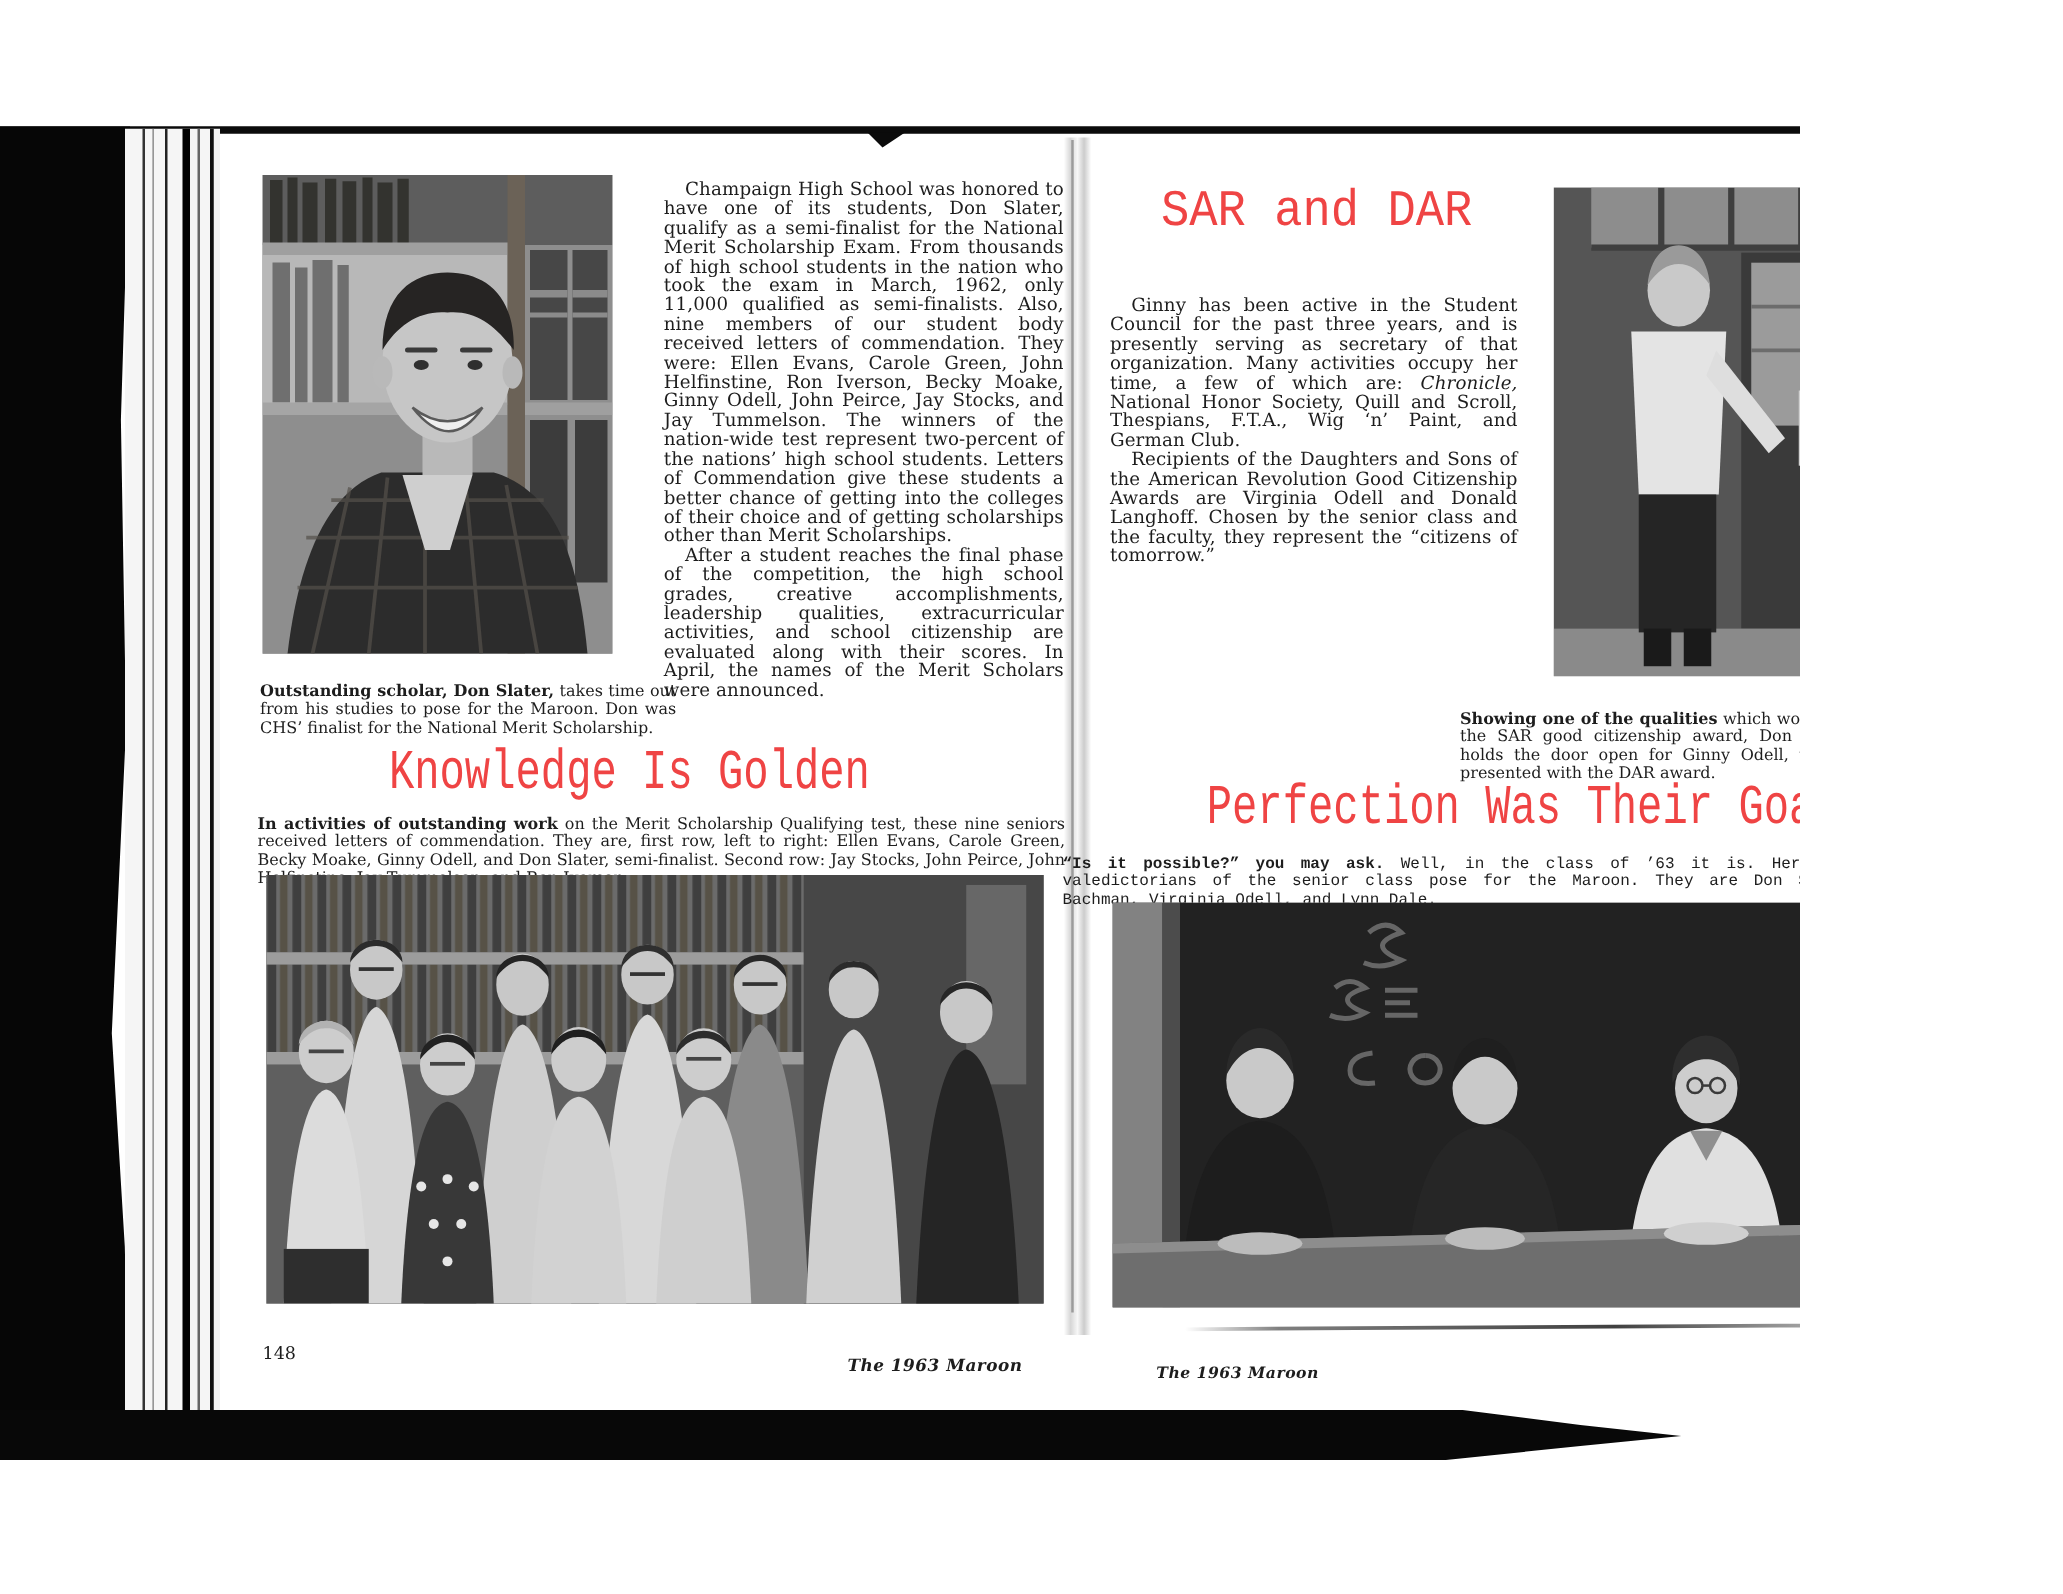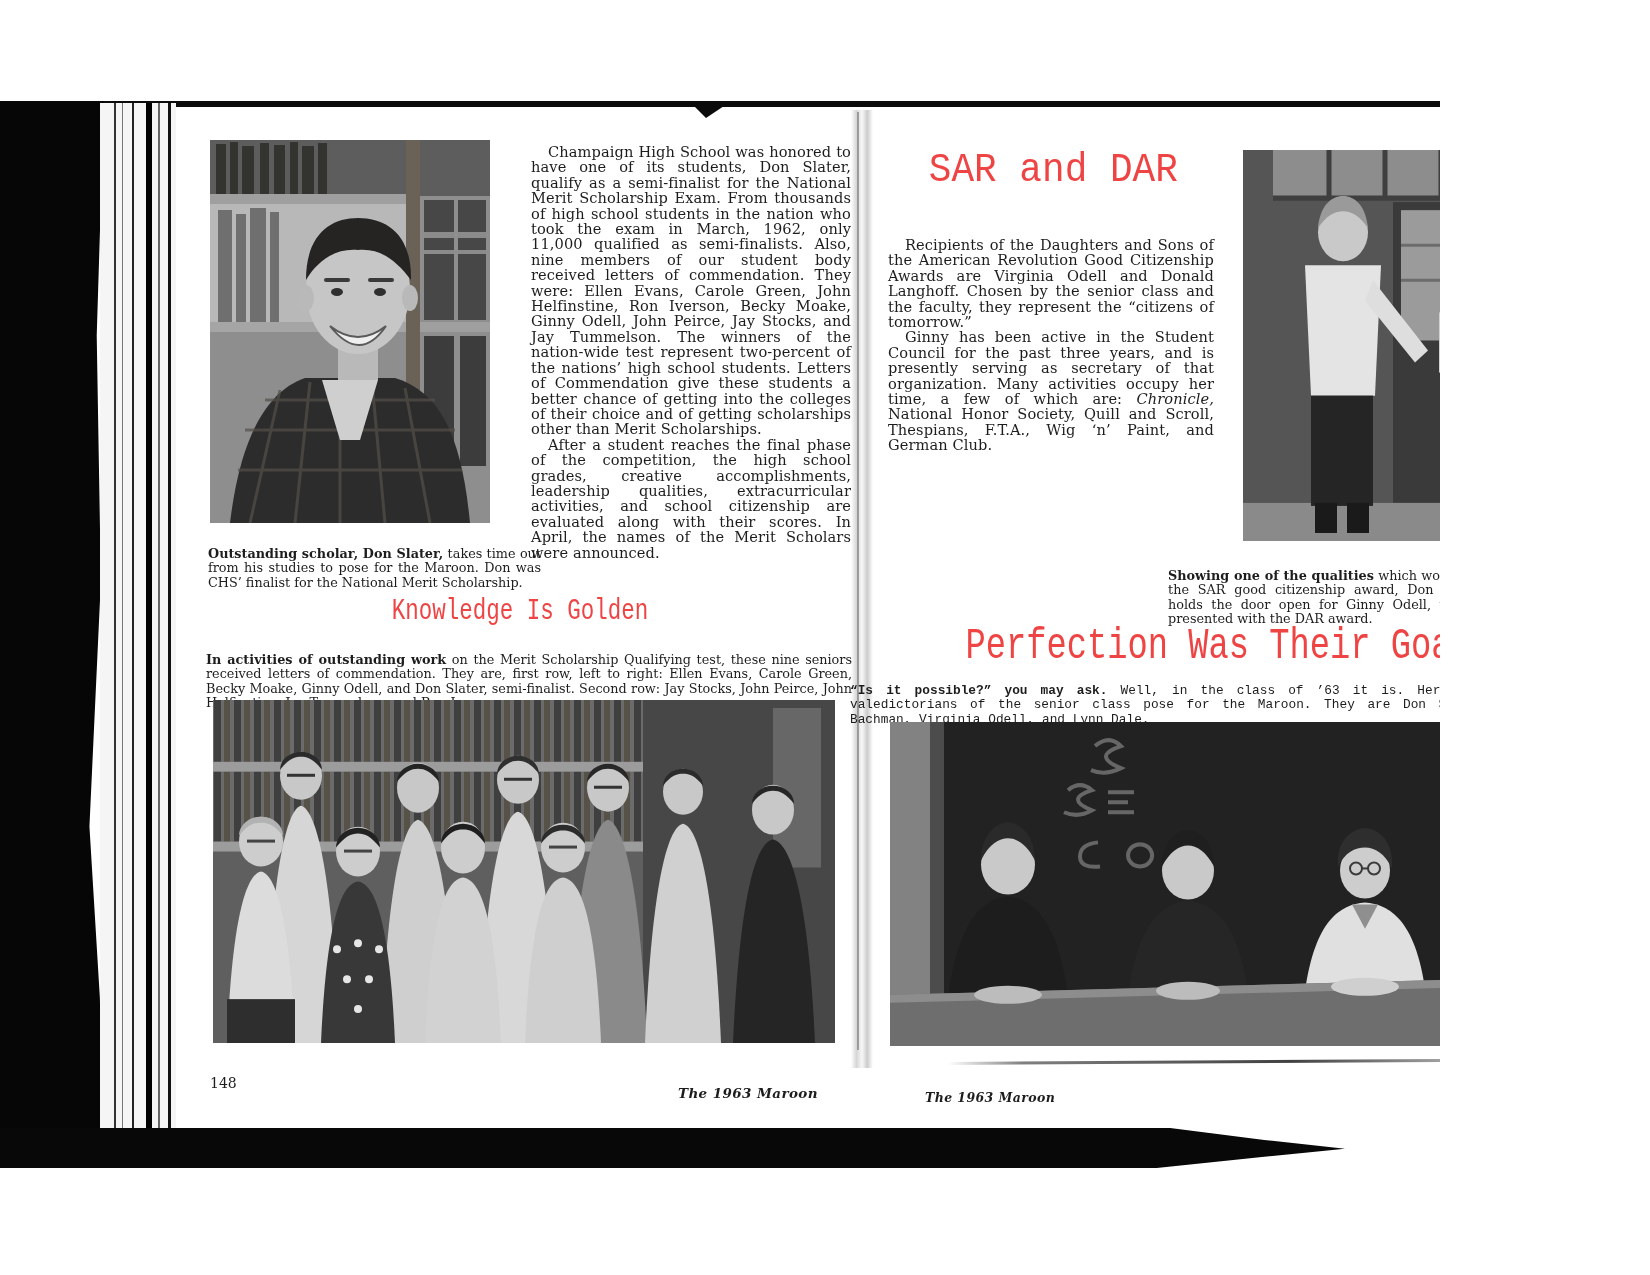--- a/index.html
+++ b/index.html
@@ -36,21 +36,21 @@
   .bodycol{text-align:justify;font-size:14.6px;line-height:15.4px;letter-spacing:.1px;}
   .bodycol p{margin:0;text-indent:17px;}
   .caption{font-size:12.8px;line-height:14.4px;text-align:justify;}
   .caption b{font-weight:bold;}
   .heading{text-align:center;line-height:1;white-space:nowrap;color:#ef4444;font-family:Liberation Mono, monospace;}
   .squeeze{display:inline-block;transform:scaleX(.75);transform-origin:50% 50%;}
   .squeeze.sar{transform:scaleX(.92);}
   .ftitle{font-style:italic;font-weight:bold;font-size:13.5px;letter-spacing:.4px;}
   .pnum{font-size:14px;}
 
-  .h-knowledge{left:190px;top:596px;width:660px;font-size:30px;}
+  .h-knowledge{left:174px;top:596px;width:660px;font-size:45px;}
   .h-sar{left:888px;top:150px;width:330px;font-size:41px;}
   .h-perfection{left:872px;top:624px;width:694px;font-size:45px;}
 
   .body-left{left:531px;top:144px;width:320px;}
   .body-right{left:888px;top:237px;width:326px;}
   .cap-portrait{left:208px;top:547px;width:333px;}
   .cap-group{left:206px;top:653px;width:646px;}
   .cap-door{left:1168px;top:569px;width:332px;}
   .cap-vale{left:850px;top:684px;width:678px;font-family:Liberation Mono, monospace;}
 
@@ -243,22 +243,22 @@
     <div class="abs ftitle ftitle-left">The 1963 Maroon</div>
   </section>
 
   <section>
 
     <div class="abs heading h-sar">
       <span class="squeeze sar">SAR and DAR</span>
     </div>
 
     <div class="abs bodycol body-right">
+      <p><span>Ginny has been active in the Student Council for the past three years, and is presently serving as secretary of that organization. Many activities occupy her time, a few of which are: </span><i>Chronicle,</i><span> National Honor Society, Quill and Scroll, Thespians, F.T.A., Wig ‘n’ Paint, and German Club.</span></p>
       <p>Recipients of the Daughters and Sons of the American Revolution Good Citizenship Awards are Virginia Odell and Donald Langhoff. Chosen by the senior class and the faculty, they represent the “citizens of tomorrow.”</p>
-      <p><span>Ginny has been active in the Student Council for the past three years, and is presently serving as secretary of that organization. Many activities occupy her time, a few of which are: </span><i>Chronicle,</i><span> National Honor Society, Quill and Scroll, Thespians, F.T.A., Wig ‘n’ Paint, and German Club.</span></p>
     </div>
 
     <div class="abs photo ph-sar" title="Don Langhoff holds the door open for Ginny Odell">
       <svg viewBox="0 0 314 390" preserveAspectRatio="none">
         <rect width="314" height="390" fill="#555"></rect>
         <rect x="30" y="0" width="220" height="48" fill="#8d8d8d"></rect>
         <g stroke="#3f3f3f" stroke-width="5" fill="none">
             <path d="M30 48 L250 48 M86 0 L86 48 M142 0 L142 48 M198 0 L198 48"></path>
           </g>
         <rect x="150" y="52" width="106" height="300" fill="#3a3a3a"></rect>

